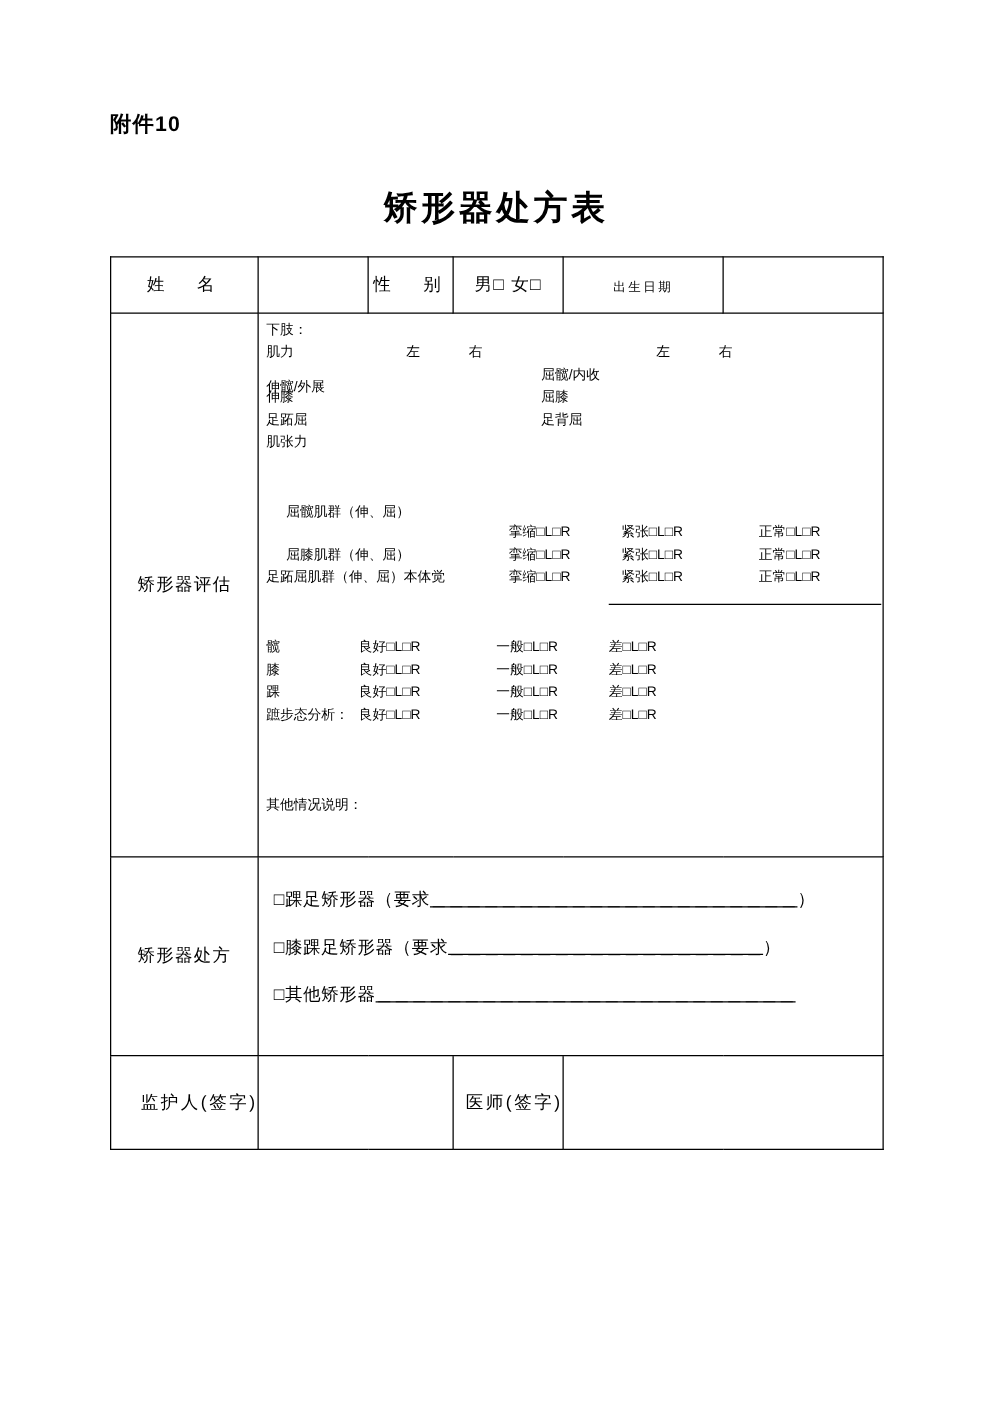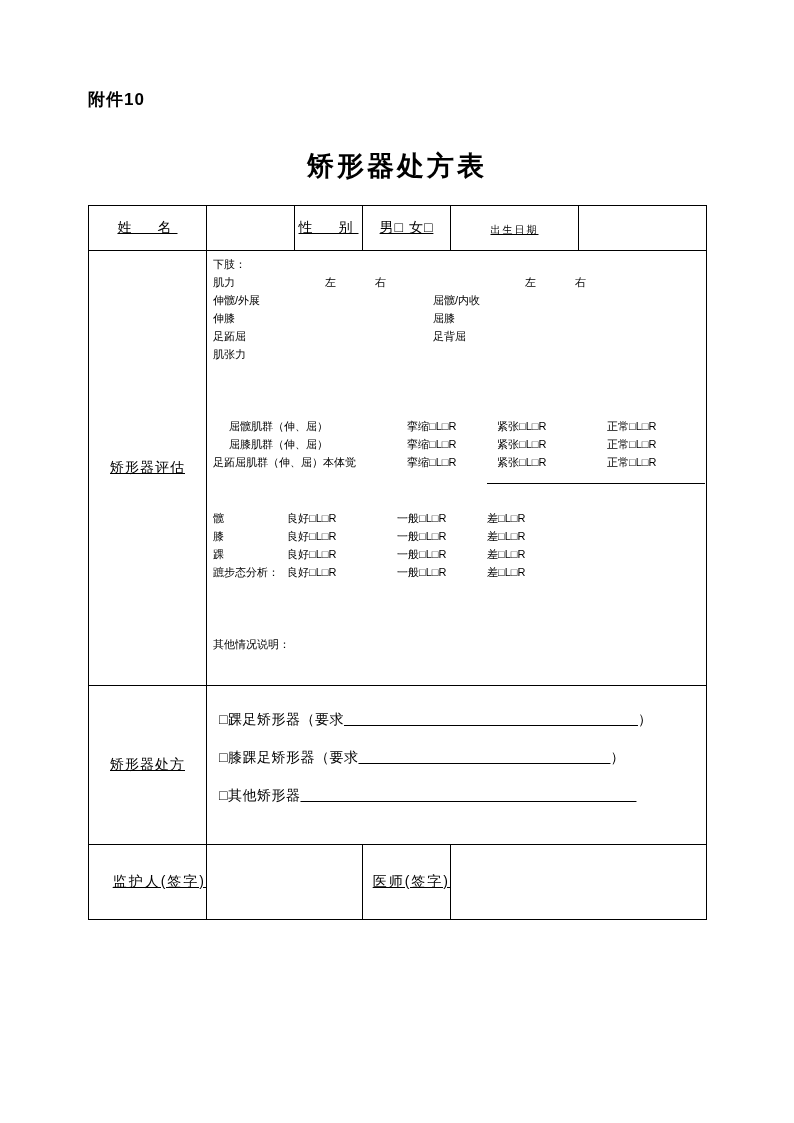--- a/index.html
+++ b/index.html
@@ -40,21 +40,20 @@
     font-weight: bold;
     letter-spacing: 3px;
   }
   table.form {
     position: absolute;
     left: 88px;
     top: 205px;
     width: 618px;
     border-collapse: collapse;
     table-layout: fixed;
-    text-decoration: underline;
   }
   table.form td {
     border: 1px solid #000000;
     vertical-align: top;
     padding: 0;
   }
   .cell-center {
     text-align: center;
     vertical-align: middle !important;
     font-size: 14px;
@@ -184,30 +183,30 @@
       <td colspan="5" class="assess-body">
 
         <div class="line" style="left:6px; top:6px;">下肢：</div>
 
         <div class="line" style="left:6px; top:24px;">肌力</div>
         <div class="line" style="left:118px; top:24px;">左</div>
         <div class="line" style="left:168px; top:24px;">右</div>
         <div class="line" style="left:318px; top:24px;">左</div>
         <div class="line" style="left:368px; top:24px;">右</div>
 
-        <div class="line" style="left:6px; top:42px;text-align:right;">伸髋/外展</div>
+        <div class="line" style="left:6px; top:52px;text-align:right;">伸髋/外展</div>
         <div class="line" style="left:6px; top:60px;">伸膝</div>
         <div class="line" style="left:6px; top:78px;">足跖屈</div>
         <div class="line" style="left:6px; top:96px;">肌张力</div>
 
         <div class="line" style="left:226px; top:42px;">屈髋/内收</div>
         <div class="line" style="left:226px; top:60px;">屈膝</div>
         <div class="line" style="left:226px; top:78px;">足背屈</div>
 
-        <div class="line" style="left:22px; top:168px;text-align:center;">屈髋肌群（伸、屈）</div>
+        <div class="line" style="left:22px; top:152px;text-align:center;">屈髋肌群（伸、屈）</div>
         <div class="line" style="left:200px; top:168px;">挛缩□L□R</div>
         <div class="line" style="left:290px; top:168px;">紧张□L□R</div>
         <div class="line" style="left:400px; top:168px;">正常□L□R</div>
 
         <div class="line" style="left:22px; top:186px;">屈膝肌群（伸、屈）</div>
         <div class="line" style="left:200px; top:186px;">挛缩□L□R</div>
         <div class="line" style="left:290px; top:186px;">紧张□L□R</div>
         <div class="line" style="left:400px; top:186px;">正常□L□R</div>
 
         <div class="line" style="left:6px; top:204px;">足跖屈肌群（伸、屈）本体觉</div>

